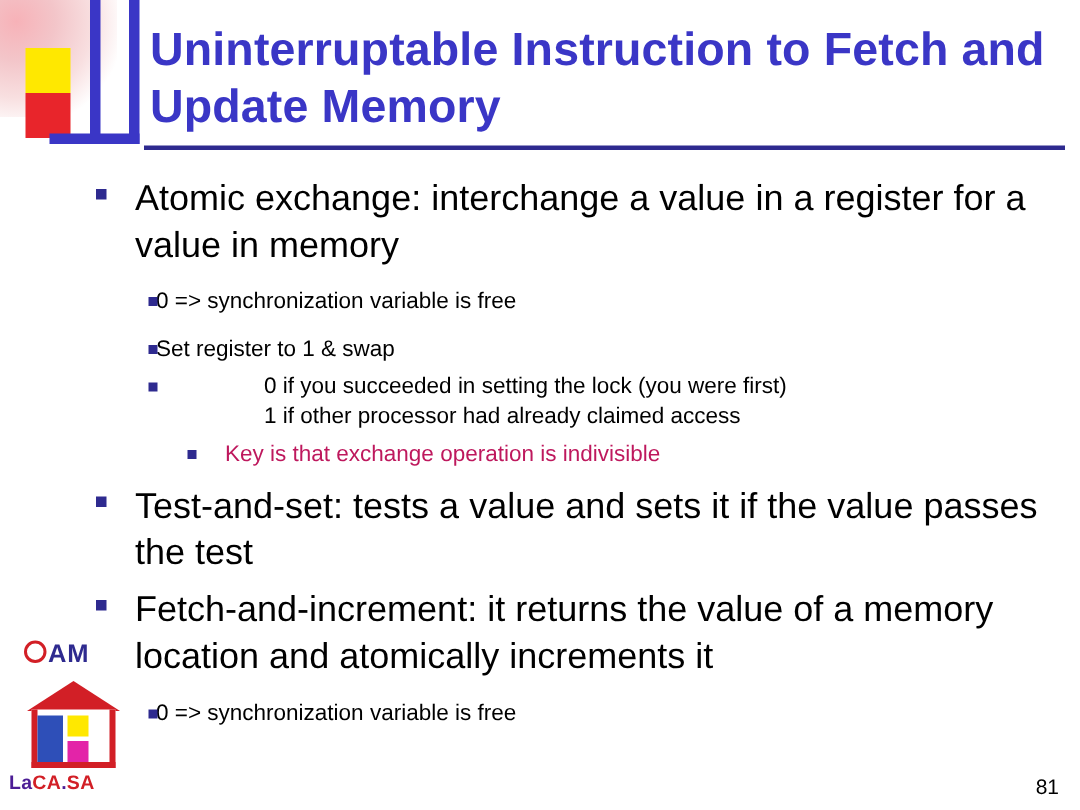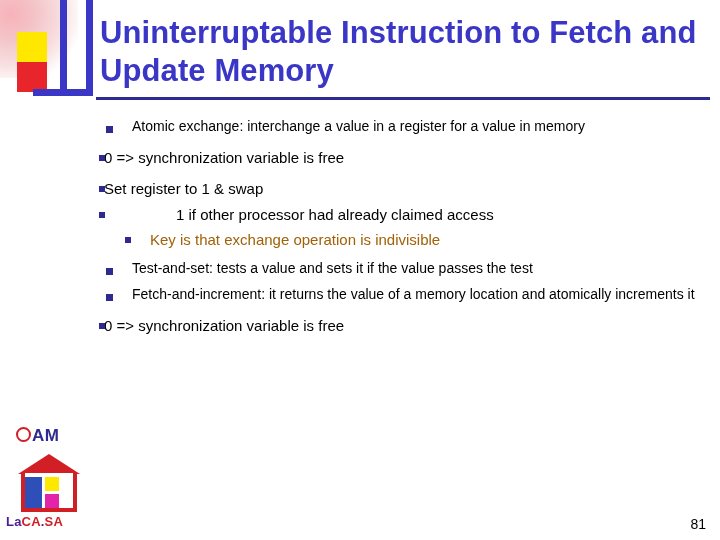--- a/index.html
+++ b/index.html
@@ -85,25 +85,24 @@
   .content {
     position: absolute;
     left: 0;
     top: 118px;
     width: 720px;
   }
   .lvl1 {
     position: relative;
     padding-left: 90px;
     padding-right: 24px;
-    font-size: 14px;
+    font-size: 24px;
     color: #000000;
     line-height: 1.28;
     margin-bottom: 2px;
-    margin-left: 42px;
   }
   .lvl1 > .bullet {
     position: absolute;
     left: 64px;
     top: 8px;
     width: 7px;
     height: 7px;
     background: #2e2a8f;
   }
   .lvl2 {
@@ -120,21 +119,21 @@
     top: 7px;
     width: 6px;
     height: 6px;
     background: #2e2a8f;
   }
   .lvl3 {
     position: relative;
     padding-left: 150px;
     padding-right: 24px;
     font-size: 15px;
-    color: #a16207;
+    color: #be185d;
     line-height: 1.30;
   }
   .lvl3 > .bullet {
     position: absolute;
     left: 125px;
     top: 7px;
     width: 6px;
     height: 6px;
     background: #2e2a8f;
   }
@@ -273,20 +272,21 @@
 
   <div class="lvl2">
     <span class="bullet"></span>
     <span>Set register to 1 &amp; swap</span>
   </div>
 
   <div class="gap-sm"></div>
 
   <div class="lvl2">
     <span class="bullet"></span>
+    <div class="sub-indent">0 if you succeeded in setting the lock (you were first)</div>
     <div class="sub-indent">1 if other processor had already claimed access</div>
   </div>
 
   <div class="gap-sm"></div>
 
   <div class="lvl3">
     <span class="bullet"></span>
     <span>Key is that exchange operation is indivisible</span>
   </div>
 

